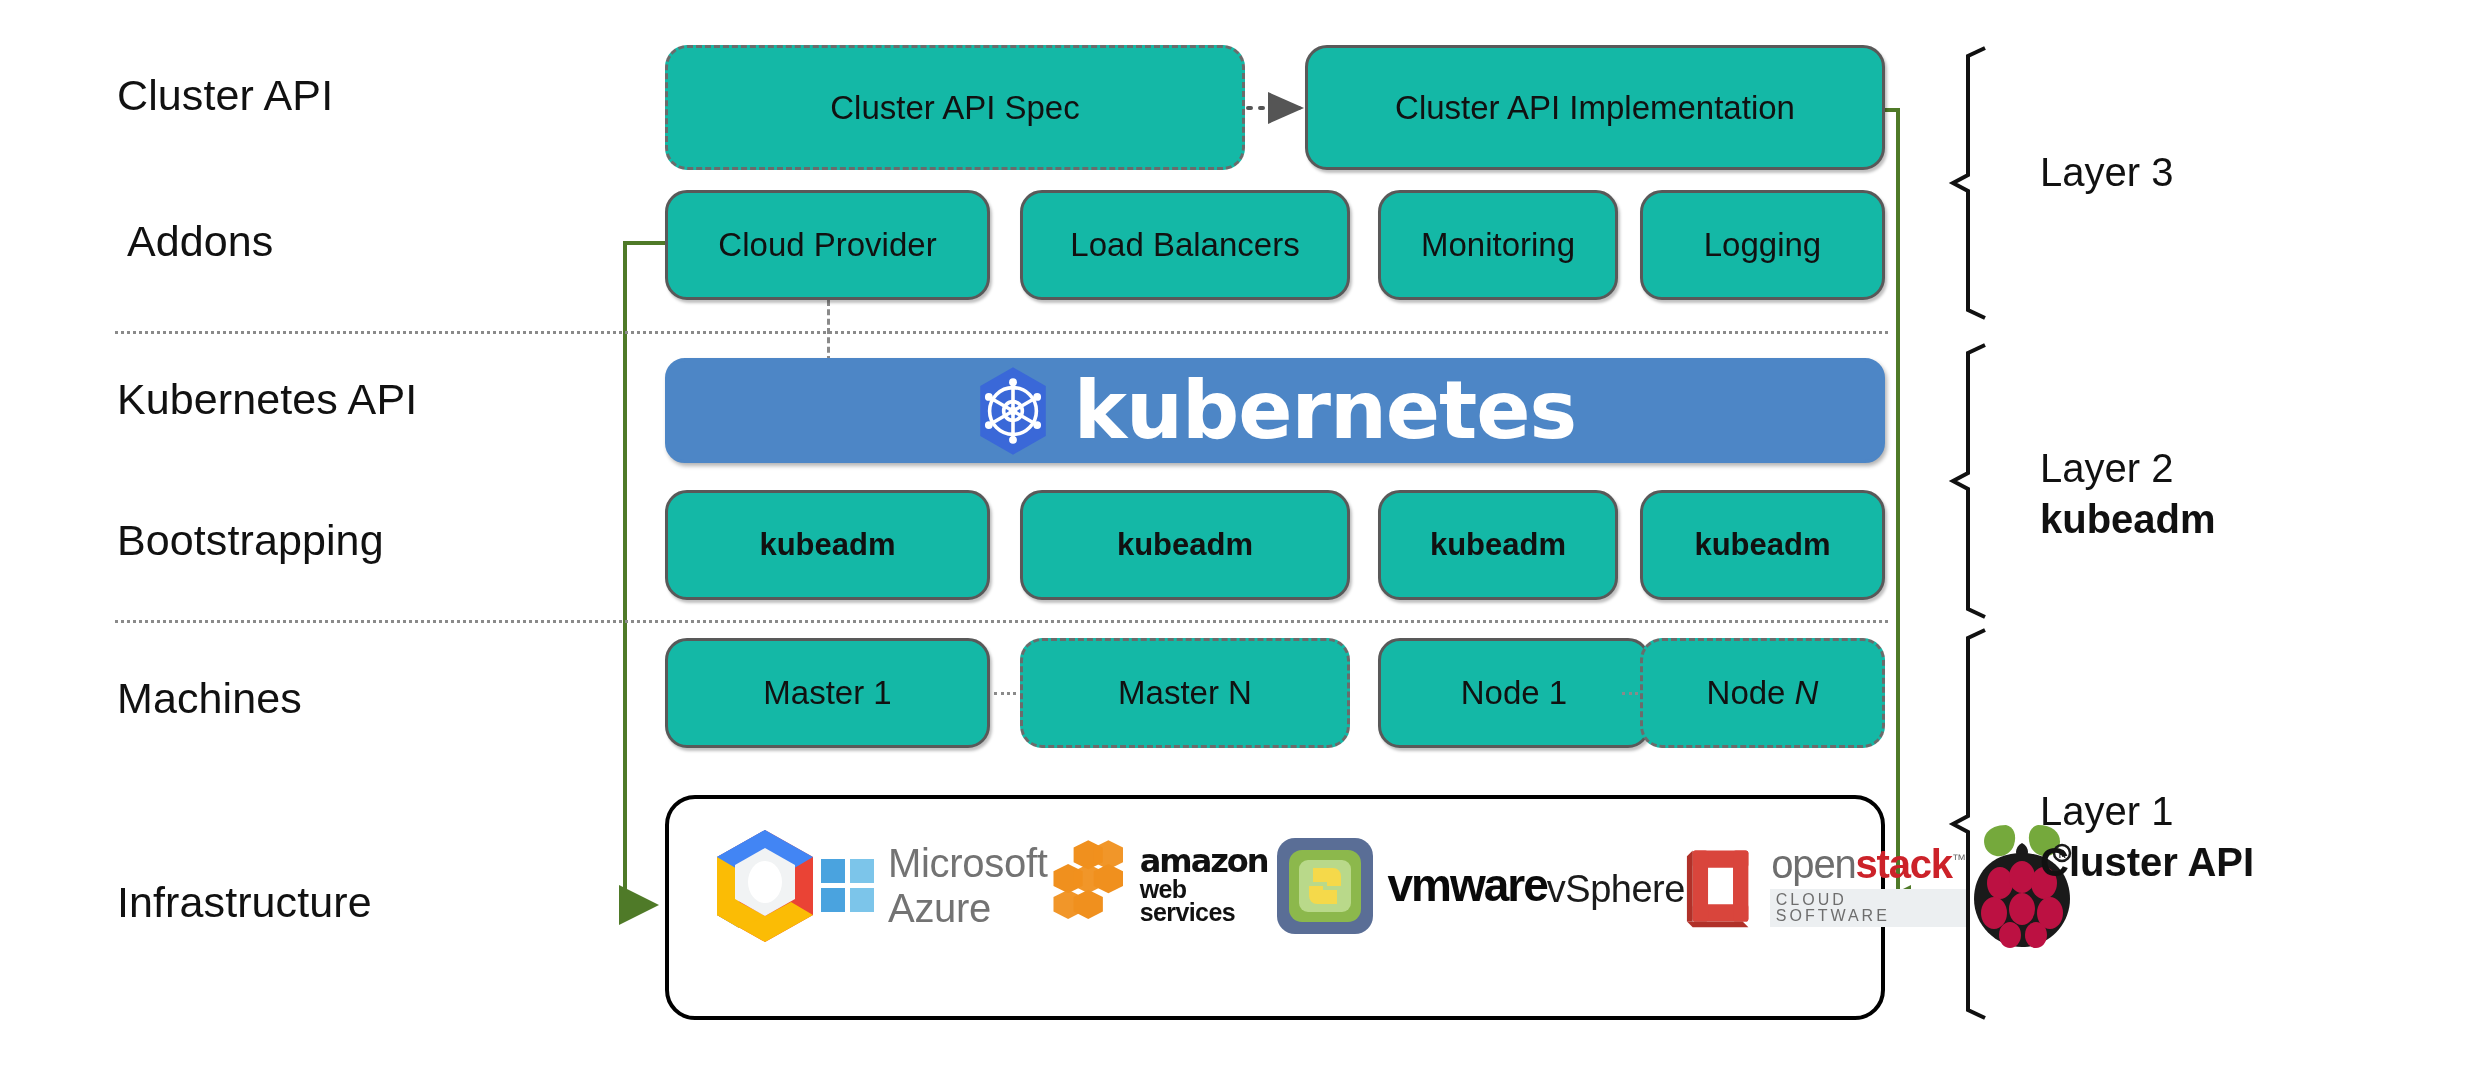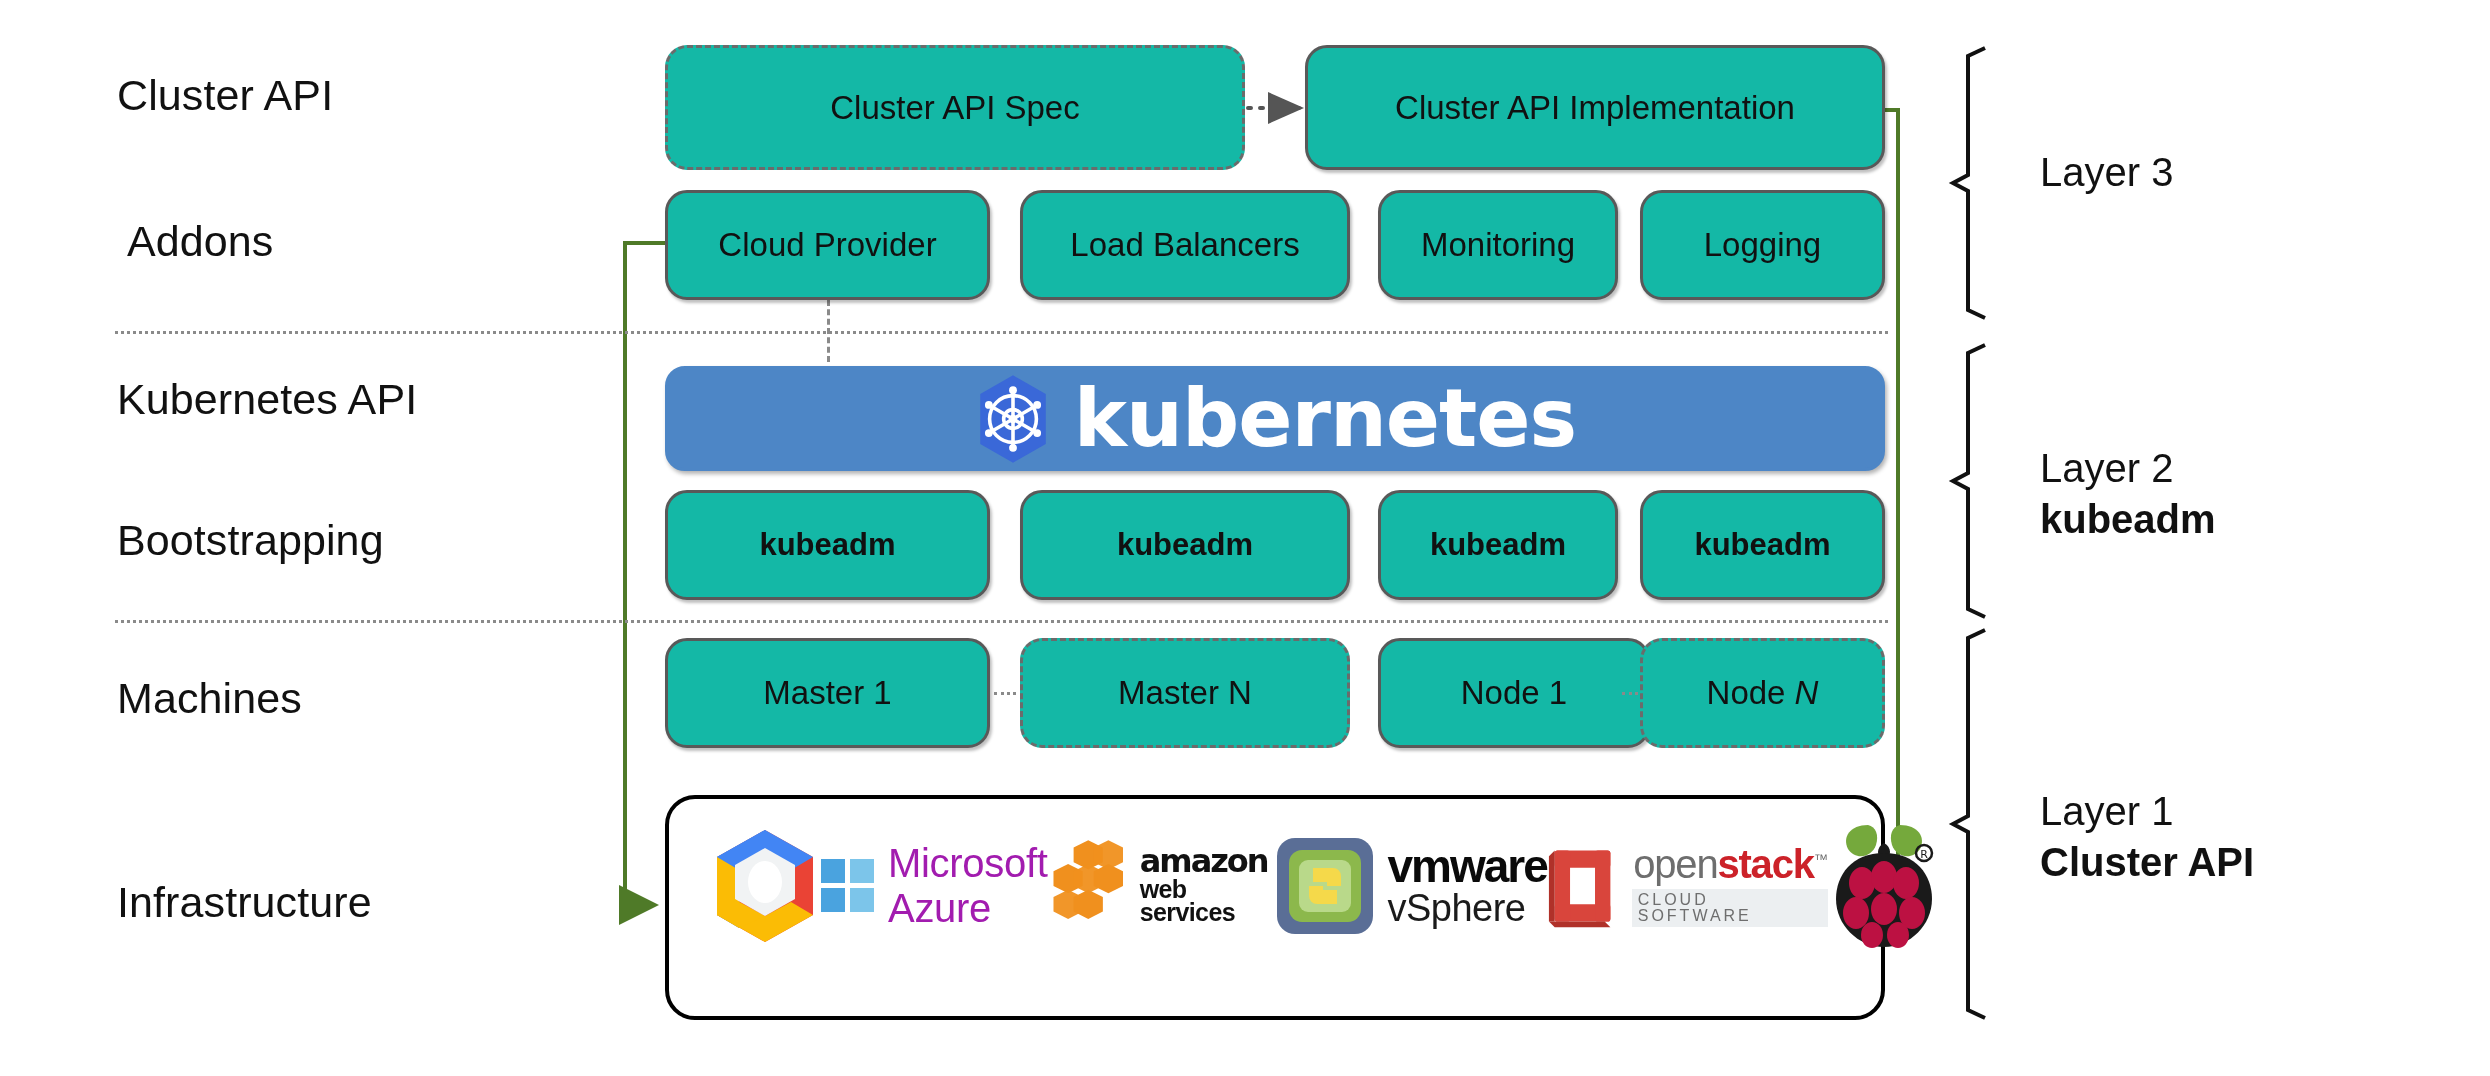--- a/index.html
+++ b/index.html
@@ -110,37 +110,37 @@
     white-space:nowrap;
     color:#111;
   }
   .layer-label .b{font-weight:bold;}
 
   
   #connectors{position:absolute;left:0;top:0;width:2490px;height:1076px;pointer-events:none;}
 
   
   .azure-wrap{display:flex;align-items:center;gap:14px;}
-  .azure-text{color:#a21caf;font-size:40px;font-weight:500;letter-spacing:-.3px;}
+  .azure-text{color:#737373;font-size:40px;font-weight:500;letter-spacing:-.3px;}
   .ms-grid{display:grid;grid-template-columns:24px 24px;grid-template-rows:24px 24px;gap:5px;}
   .ms-grid i{display:block;background:#5bb3e4;}
   .ms-grid i:nth-child(1){background:#4aa3df;}
   .ms-grid i:nth-child(2){background:#7cc5ea;}
   .ms-grid i:nth-child(3){background:#4aa3df;}
   .ms-grid i:nth-child(4){background:#7cc5ea;}
 
   
   .aws-wrap{display:flex;align-items:center;gap:8px;}
   .aws-text{display:flex;flex-direction:column;line-height:.92;}
   .aws-amazon{font-size:32px;font-weight:bold;letter-spacing:-2px;color:#111;font-family:"DejaVu Sans","Liberation Sans",sans-serif;}
   .aws-ws{font-size:25px;font-weight:bold;letter-spacing:-.6px;color:#111;margin-top:2px;}
 
   
   .vm-wrap{display:flex;align-items:center;gap:12px;}
-  .vm-text{display:flex;flex-direction:column;line-height:.95;}
+  .vm-text{display:flex;flex-direction:row;line-height:.95;align-items:flex-end;}
   .vm-ware{font-size:46px;font-weight:bold;letter-spacing:-2px;color:#0a0a0a;}
   .vm-sphere{font-size:38px;color:#1b1b1b;letter-spacing:-.5px;margin-top:2px;}
 
   
   .os-wrap{display:flex;align-items:center;gap:10px;}
   .os-text{display:flex;flex-direction:column;align-items:center;line-height:1;}
   .os-main{font-size:40px;letter-spacing:-1.2px;}
   .os-open{color:#6e6e6e;}
   .os-stack{color:#cc2229;font-weight:bold;}
   .os-tm{font-size:14px;color:#6e6e6e;vertical-align:super;}
@@ -203,21 +203,21 @@
   <div class="node" style="left:1020px; top:190px; width:330px; height:110px;">
     <span>Load Balancers</span>
   </div>
   <div class="node" style="left:1378px; top:190px; width:240px; height:110px;">
     <span>Monitoring</span>
   </div>
   <div class="node" style="left:1640px; top:190px; width:245px; height:110px;">
     <span>Logging</span>
   </div>
 
-  <div class="k8s-banner" style="left:665px; top:358px; width:1220px; height:105px;margin-top:8px;">
+  <div class="k8s-banner" style="left:665px; top:358px; width:1220px; height:105px;">
     <span style="display:block;width:78px;height:92px;">
       <svg viewBox="0 0 100 116" width="78" height="92">
         <polygon points="50,2 92,26 92,90 50,114 8,90 8,26" fill="#3a68d8"></polygon>
         <g fill="none" stroke="#ffffff" stroke-width="4.6" stroke-linecap="round">
           <circle cx="50" cy="58" r="30"></circle>
           <circle cx="50" cy="58" r="12"></circle>
           <line x1="50" y1="58" x2="50" y2="21"></line>
           <line x1="50" y1="58" x2="81" y2="40"></line>
           <line x1="50" y1="58" x2="81" y2="76"></line>
           <line x1="50" y1="58" x2="50" y2="95"></line>

